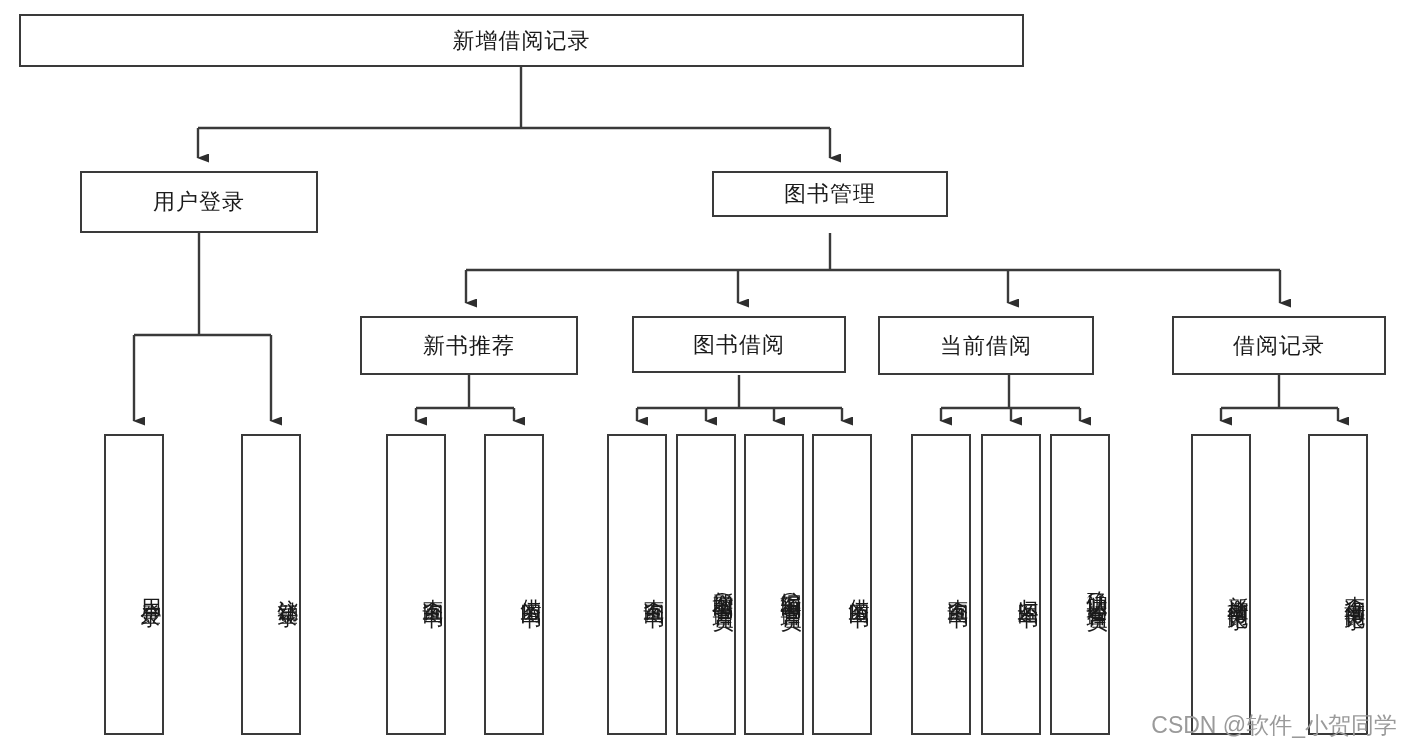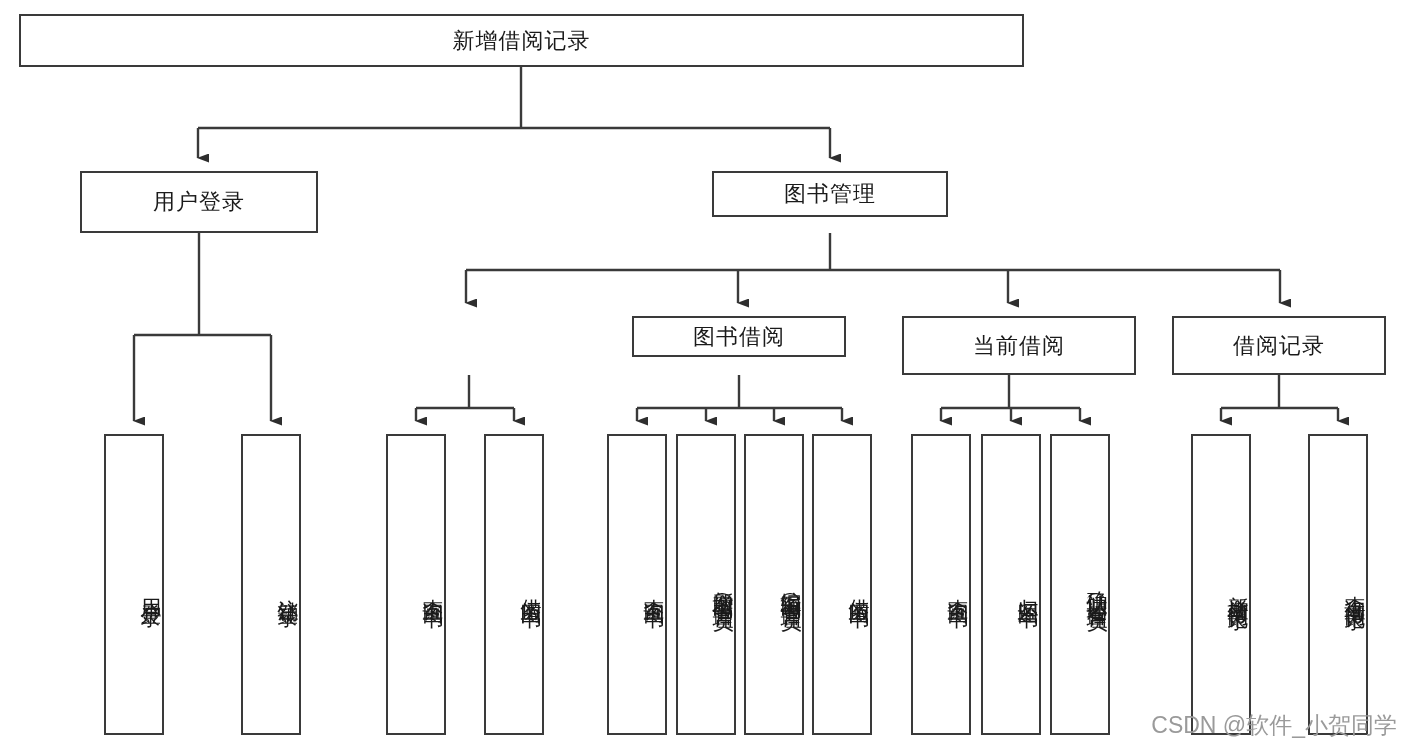--- a/index.html
+++ b/index.html
@@ -118,22 +118,23 @@
       <path d="M1221,408 L1221,421" marker-end="url(#arw)"></path>
       <path d="M1338,408 L1338,421" marker-end="url(#arw)"></path>
     </g>
   </svg>
 
   <div class="node node-h" style="left:19px;top:14px;width:1005px;height:53px;">新增借阅记录</div>
 
   <div class="node node-h" style="left:80px;top:171px;width:238px;height:62px;">用户登录</div>
   <div class="node node-h" style="left:712px;top:171px;width:236px;height:46px;">图书管理</div>
 
-  <div class="node node-h" style="left:632px;top:316px;width:214px;height:41px;">图书借阅</div>
-  <div class="node node-h" style="left:902px;top:316px;width:234px;height:59px;font-family:Liberation Mono, monospace;">当前借阅</div>
+  <div class="node node-h" style="left:360px;top:316px;width:218px;height:59px;">新书推荐</div>
+  <div class="node node-h" style="left:632px;top:316px;width:214px;height:57px;">图书借阅</div>
+  <div class="node node-h" style="left:878px;top:316px;width:216px;height:59px;font-family:Liberation Mono, monospace;">当前借阅</div>
   <div class="node node-h" style="left:1172px;top:316px;width:214px;height:59px;">借阅记录</div>
 
   <div class="node node-v" style="left:104px;top:434px;width:60px;height:301px;">
     <span class="vtext">用户登录</span>
   </div>
   <div class="node node-v" style="left:241px;top:434px;width:60px;height:301px;">
     <span class="vtext">注销登录</span>
   </div>
   <div class="node node-v" style="left:386px;top:434px;width:60px;height:301px;">
     <span class="vtext">查询图书</span>

